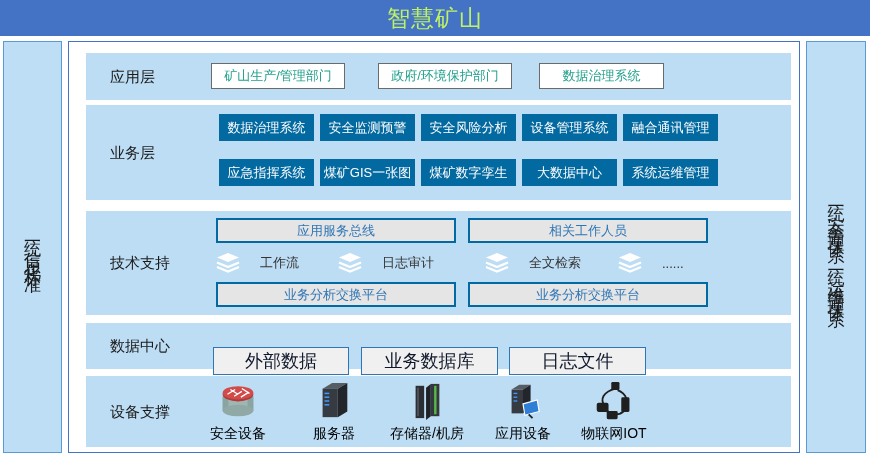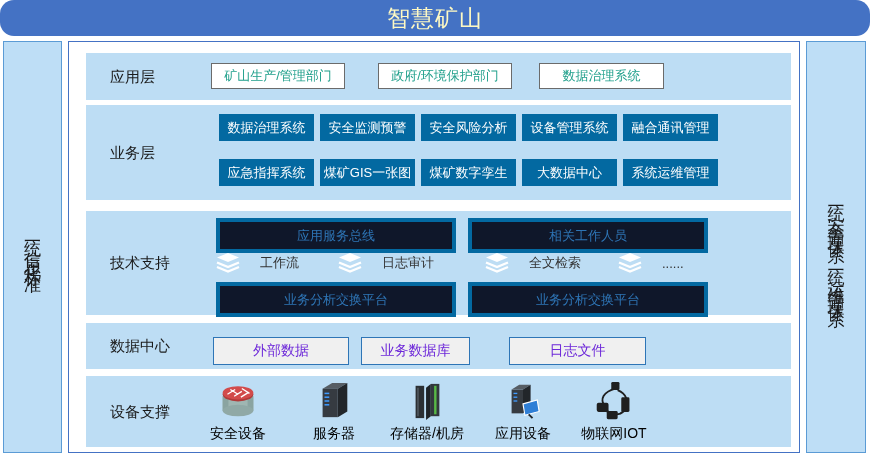--- a/index.html
+++ b/index.html
@@ -6,23 +6,23 @@
   body{
     width:870px;height:457px;overflow:hidden;position:relative;
     font-family:"Liberation Sans","DejaVu Sans",sans-serif;
     background:#ffffff;
   }
   .stage{position:absolute;left:0;top:0;width:870px;height:457px;}
 
   
   .banner{
     position:absolute;left:0;top:0;width:870px;height:36px;
-    background:#4472C4;color:#fef9c3;
-    display:flex;align-items:center;justify-content:center;
-    font-size:23px;letter-spacing:1px;border-radius:14px;
+    background:#4472C4;color:#bef264;
+    display:flex;align-items:center;justify-content:center;
+    font-size:23px;letter-spacing:1px;
   }
 
   
   .side{
     position:absolute;top:41px;height:412px;box-sizing:border-box;
     background:#BEDEF6;border:1px solid #5B9BD5;
     display:flex;flex-direction:column;align-items:center;justify-content:center;
   }
   .side-left{left:3px;width:59px;}
   .side-right{left:806px;width:60px;gap:16px;}
@@ -60,39 +60,39 @@
   
   .biz-btn{
     position:absolute;width:95px;height:27px;background:#0369a1;
     display:flex;align-items:center;justify-content:center;
     font-size:13px;color:#ffffff;white-space:nowrap;
   }
   .r1{top:9px;}  .r2{top:54px;}
 
   
   .bus-box{
-    position:absolute;width:240px;height:35px;box-sizing:border-box;
-    background:#0f172a;border:4px solid #0369a1;
+    position:absolute;width:240px;height:25px;box-sizing:border-box;
+    background:#e5e5e5;border:2px solid #0369a1;
     display:flex;align-items:center;justify-content:center;
     font-size:13px;color:#2E75B6;white-space:nowrap;
   }
   .row-top{top:7px;}  .row-bot{top:71px;}
   .mw{
     position:absolute;top:40px;height:24px;
     display:flex;align-items:center;gap:20px;
     font-size:13px;color:#333333;white-space:nowrap;
   }
   .mw-icon{width:24px;height:20px;display:inline-flex;}
 
   
   .data-box{
-    position:absolute;top:14px;height:28px;box-sizing:border-box;
+    position:absolute;top:24px;height:28px;box-sizing:border-box;
     background:#F0F0F0;border:1px solid #2E75B6;
     display:flex;align-items:center;justify-content:center;
-    font-size:14px;color:#6d28d9;white-space:nowrap;
+    font-size:18px;color:#0f172a;white-space:nowrap;
   }
 
   
   .dev{
     position:absolute;top:4px;width:100px;height:63px;
     display:flex;flex-direction:column;align-items:center;justify-content:space-between;
   }
   .dev-icon{height:42px;display:flex;align-items:center;justify-content:center;}
   .dev-label{font-size:14px;color:#000000;white-space:nowrap;}
 </style>
@@ -181,21 +181,21 @@
         <span>......</span>
       </div>
 
       <div class="bus-box row-bot" style="left:130px">业务分析交换平台</div>
       <div class="bus-box row-bot" style="left:382px">业务分析交换平台</div>
     </div>
 
     <div class="band band-data">
       <div class="band-label">数据中心</div>
       <div class="data-box" style="left:127px;width:136px">外部数据</div>
-      <div class="data-box" style="left:275px;width:109px">业务数据库</div>
+      <div class="data-box" style="left:275px;width:137px">业务数据库</div>
       <div class="data-box" style="left:423px;width:137px">日志文件</div>
     </div>
 
     <div class="band band-dev">
       <div class="band-label">设备支撑</div>
 
       <div class="dev" style="left:102px">
         <span class="dev-icon">
           <svg viewBox="0 0 48 40" width="46" height="40">
             <rect x="8" y="15" width="32" height="15" fill="#9FB6B2"></rect>

